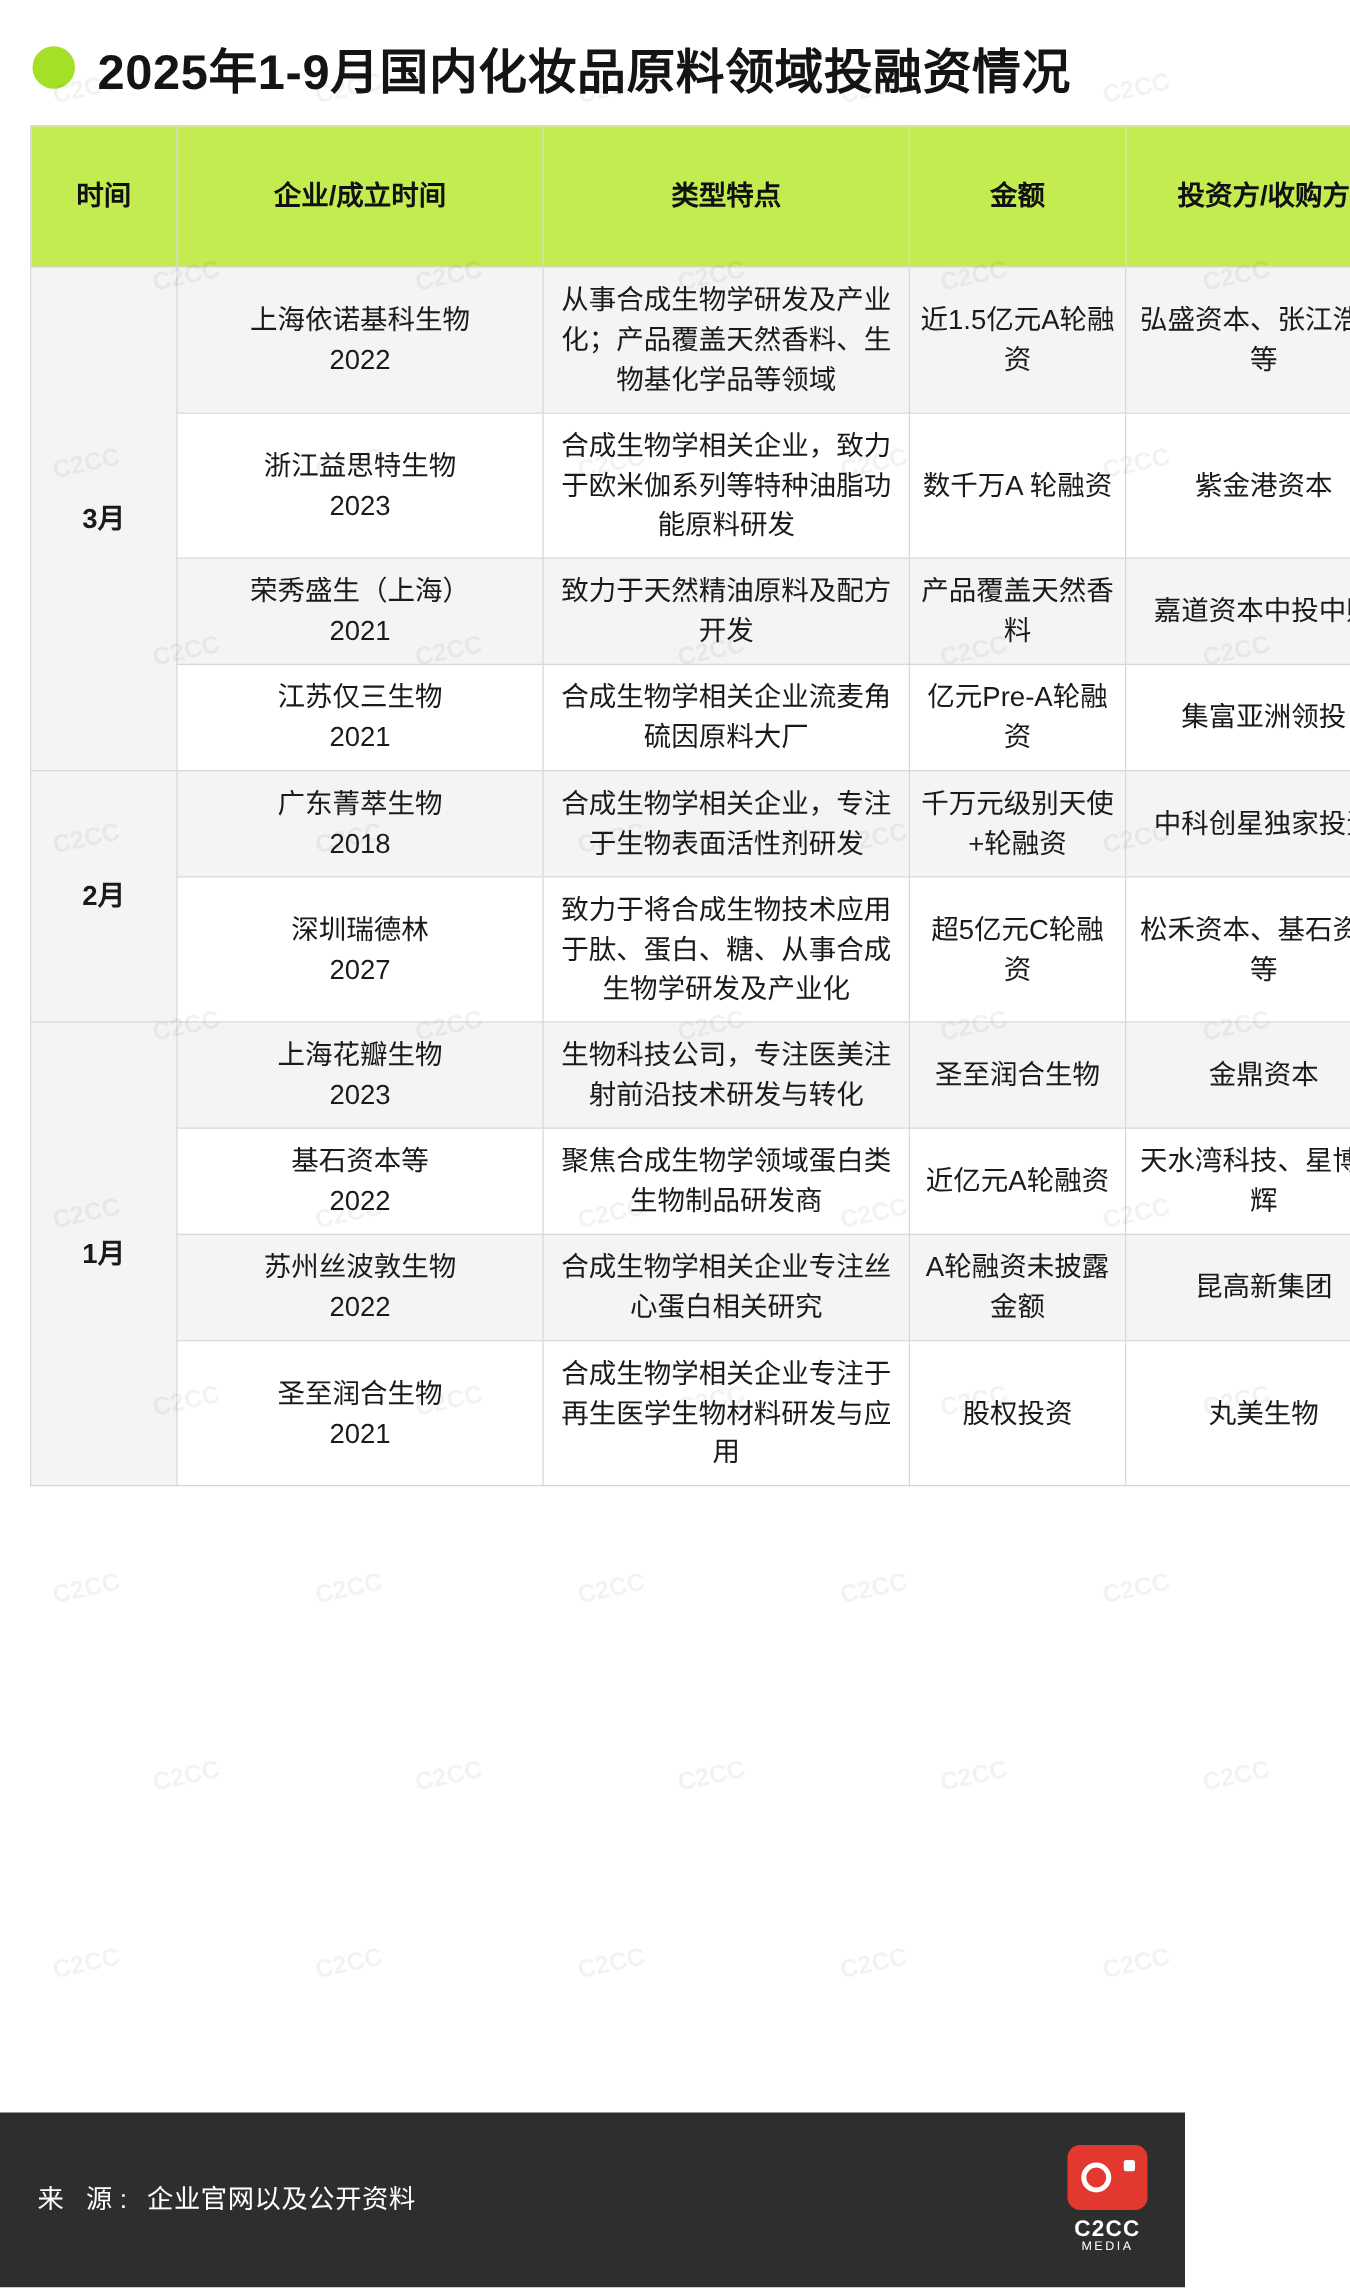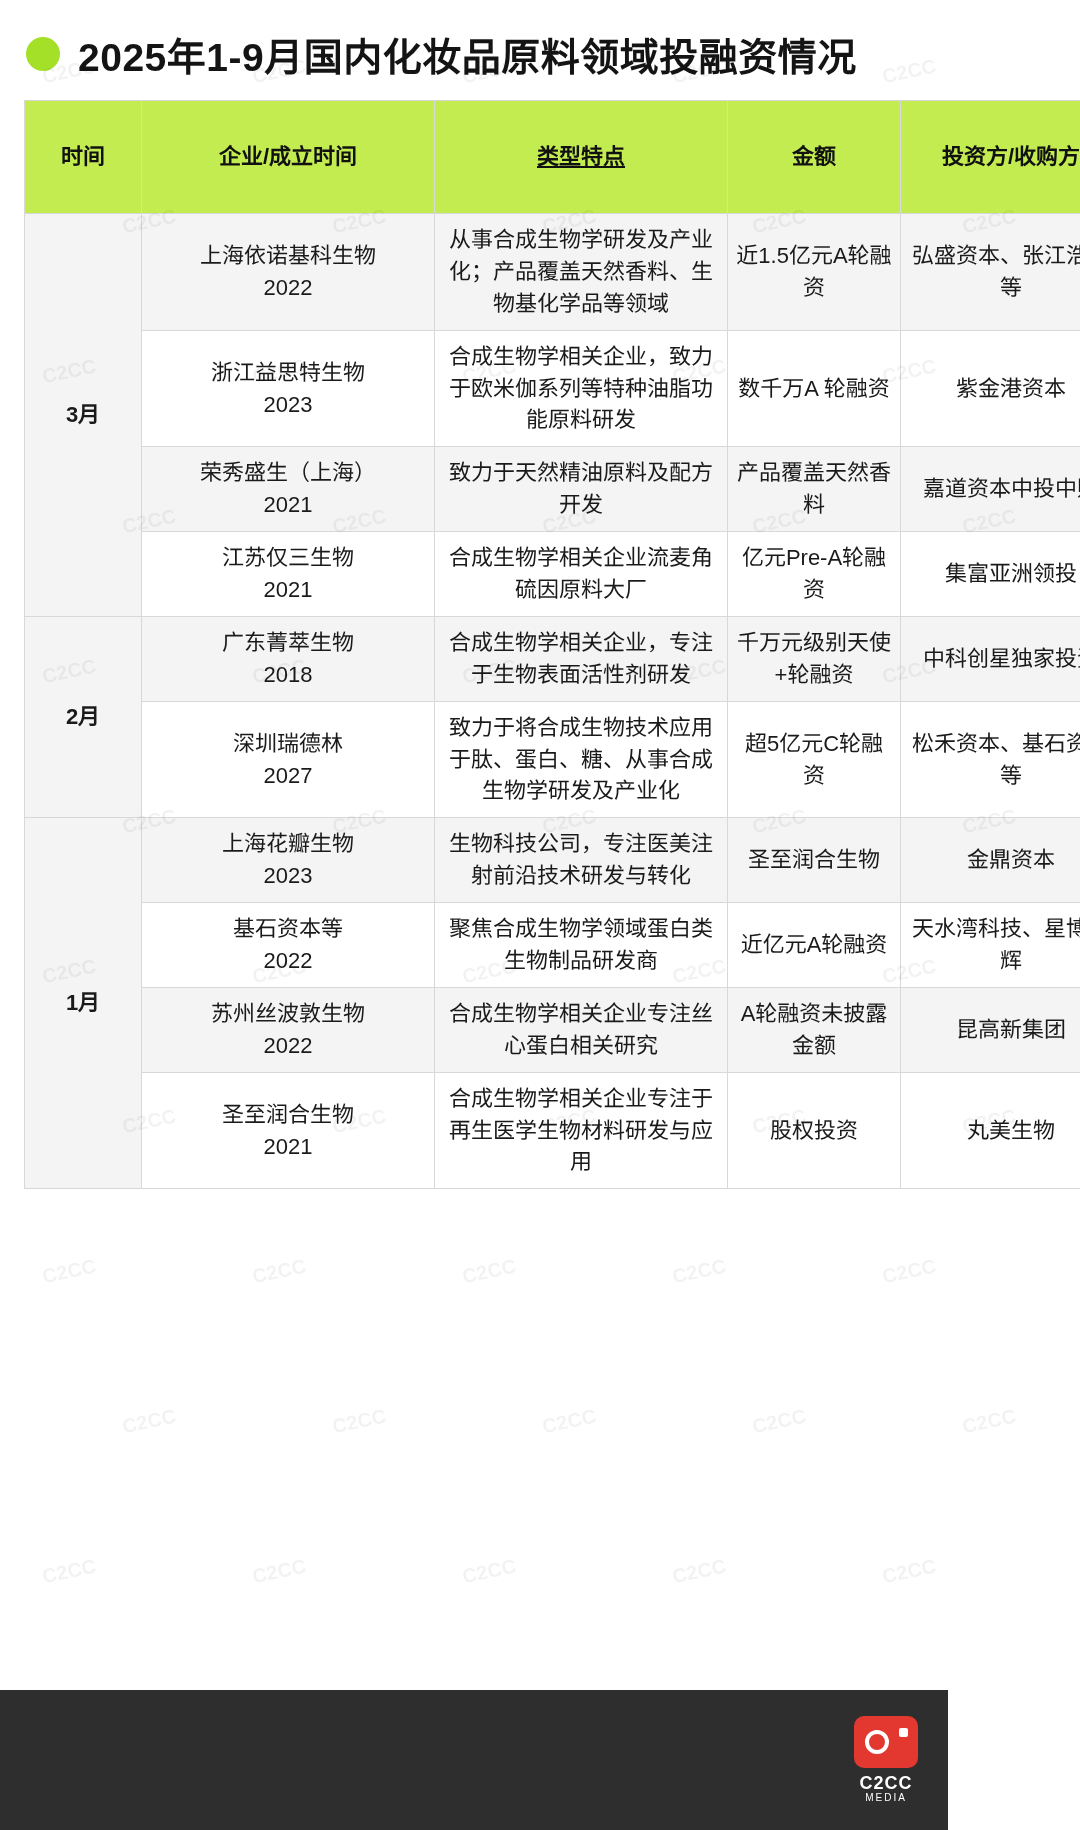--- a/index.html
+++ b/index.html
@@ -69,21 +69,21 @@
   thead th {
     background: #c2ec50;
     color: #111;
     font-weight: bold;
     font-size: 25px;
     height: 92px;
     border: 1px solid #c2ec50;
   }
   thead th.col-time { width: 104px; }
   thead th.col-company { width: 280px; }
-  thead th.col-type { width: 280px; text-decoration: underline; }
+  thead th.col-type { width: 280px; }
   thead th.col-amount { width: 160px; }
   thead th.col-investor { width: 208px; }
 
   td.month-cell {
     font-weight: bold;
     font-size: 26px;
     background: #fafafa;
   }
   tr.shaded td { background: #f4f4f4; }
   tr.plain td { background: #ffffff; }
@@ -284,20 +284,24 @@
             <td class="">合成生物学相关企业专注于再生医学生物材料研发与应用</td>
             <td class="">股权投资</td>
             <td class="">丸美生物</td>
           </tr>
         </tbody>
     </table>
   </div>
 
   <div class="footer">
     <div class="footer-left">
+      <div class="footer-row">
+        <span class="footer-label">来 源:</span>
+        <span class="footer-value">企业官网以及公开资料</span>
+      </div>
     </div>
     <div class="footer-right">
       <div class="logo-box"></div>
       <div class="logo-text">
         <span>C2CC</span>
         <span class="logo-sub">MEDIA</span>
       </div>
     </div>
   </div>
 

